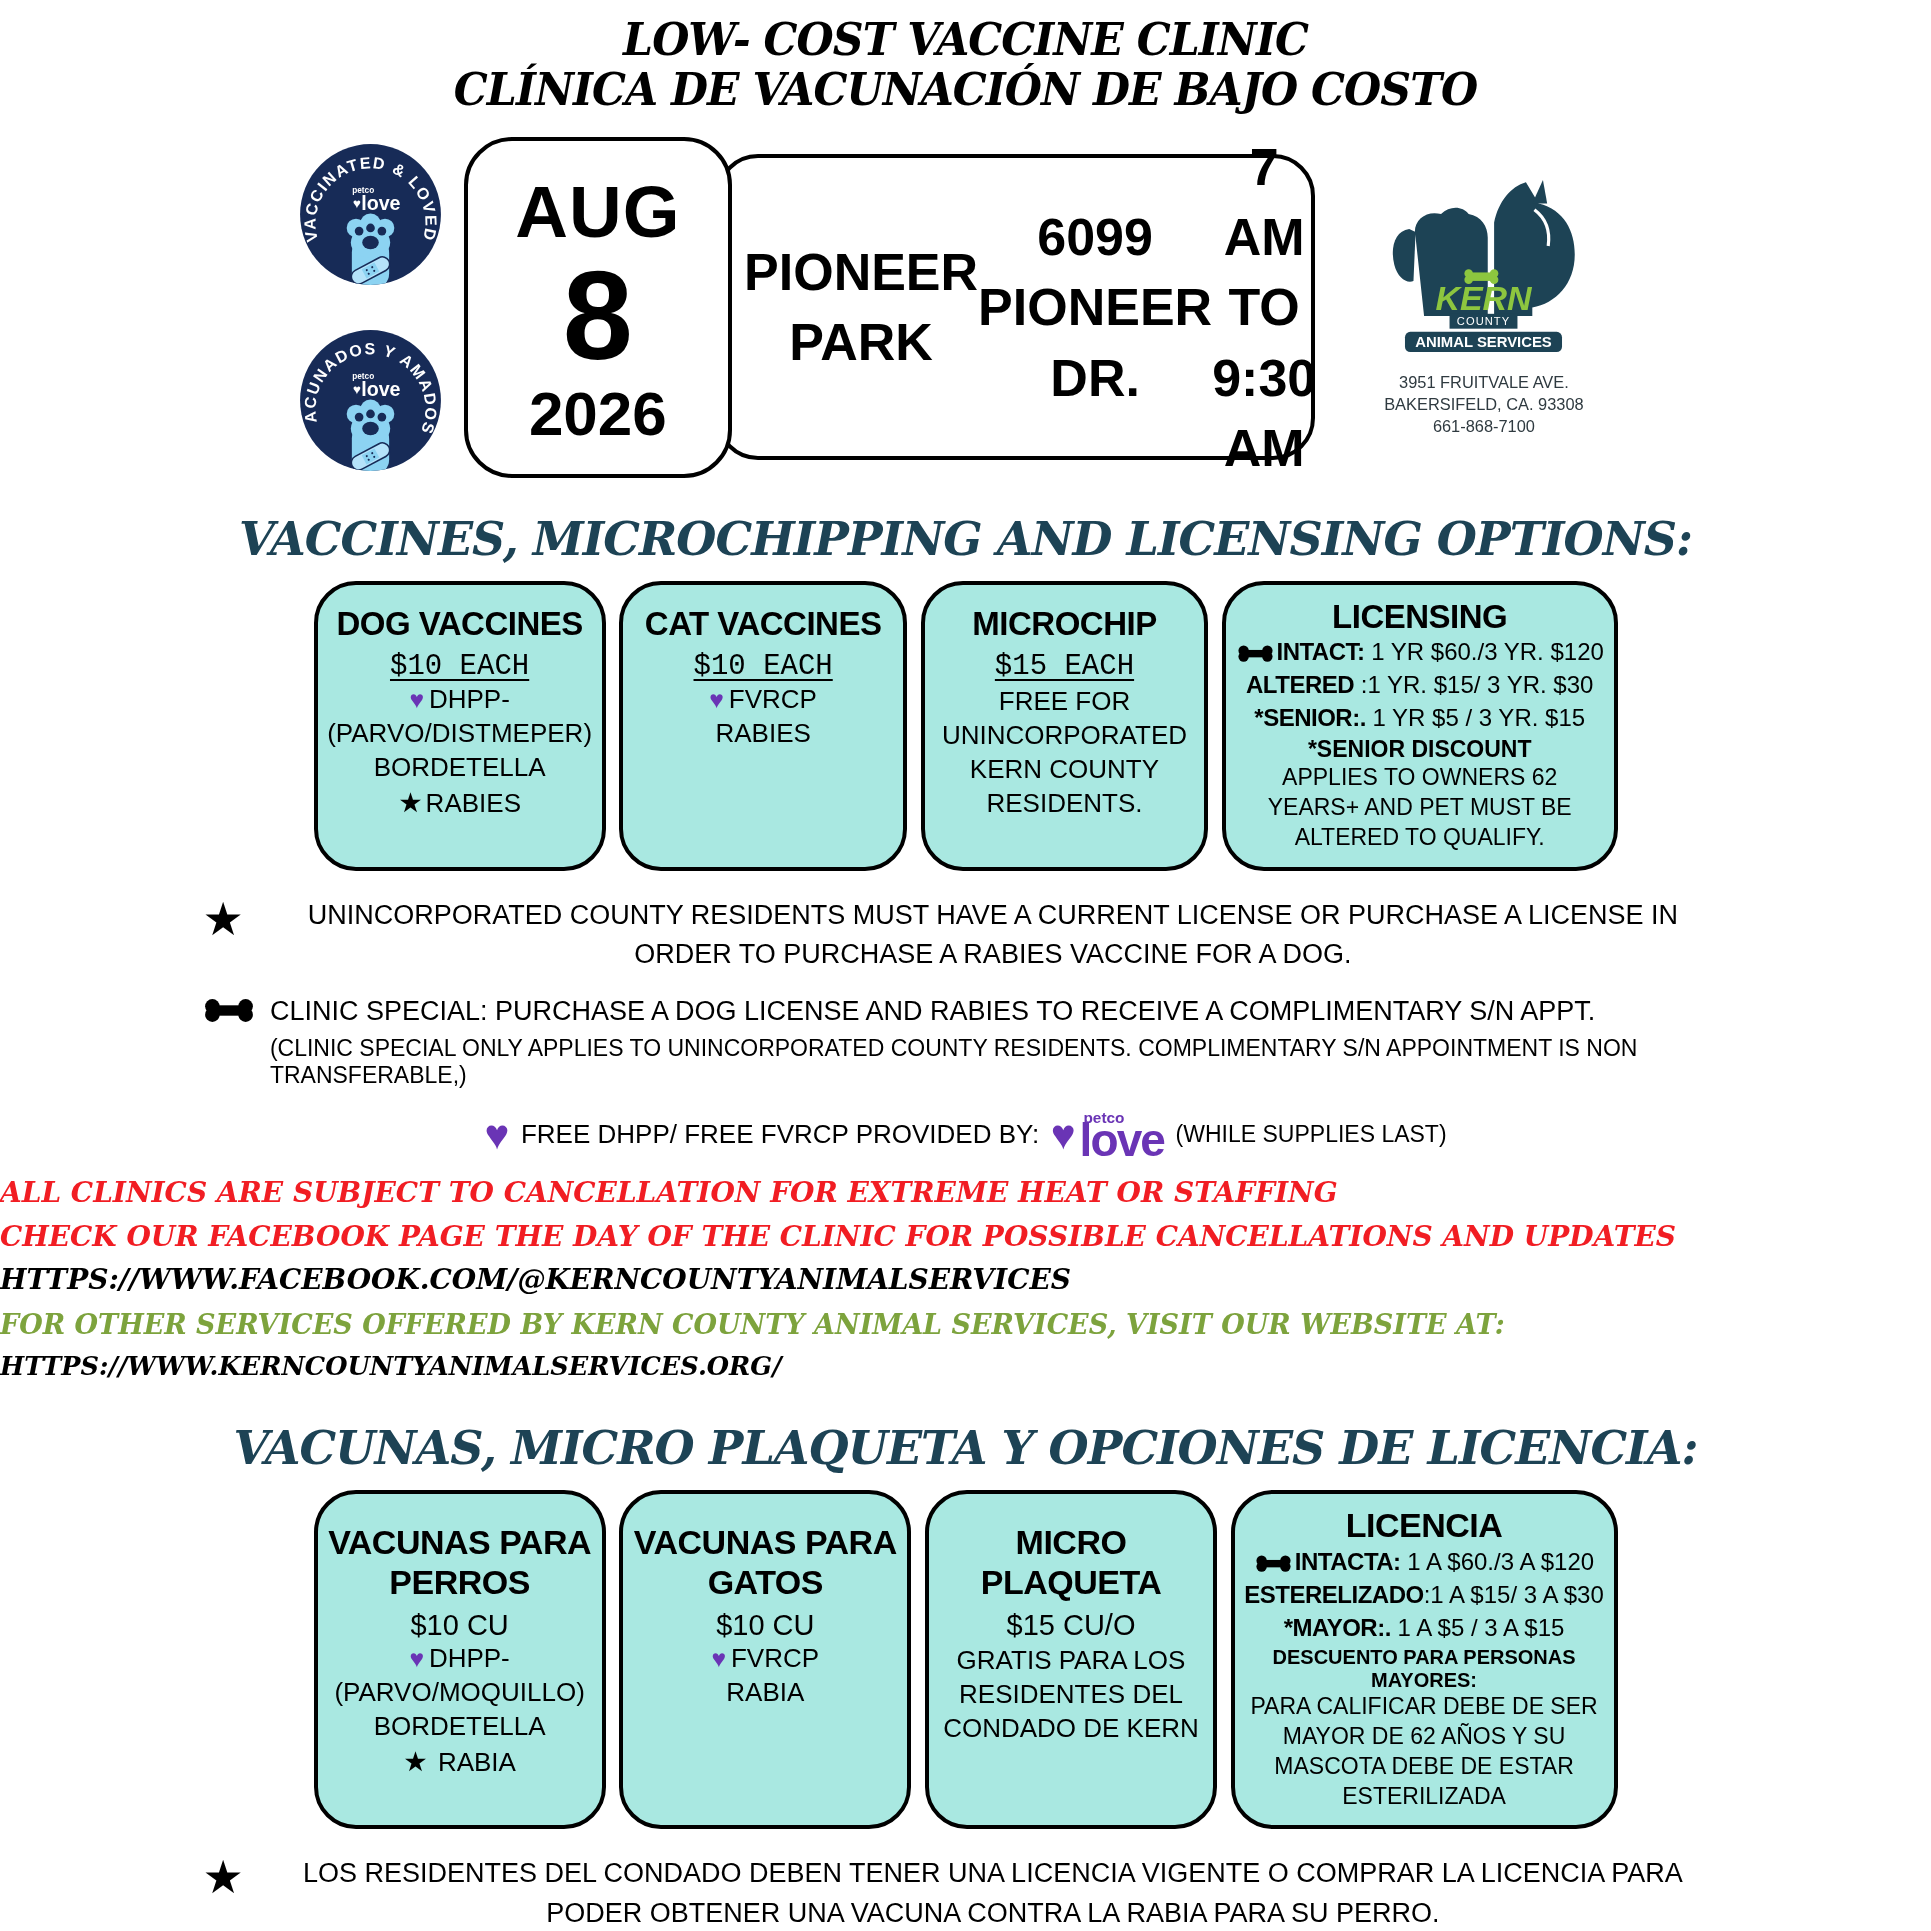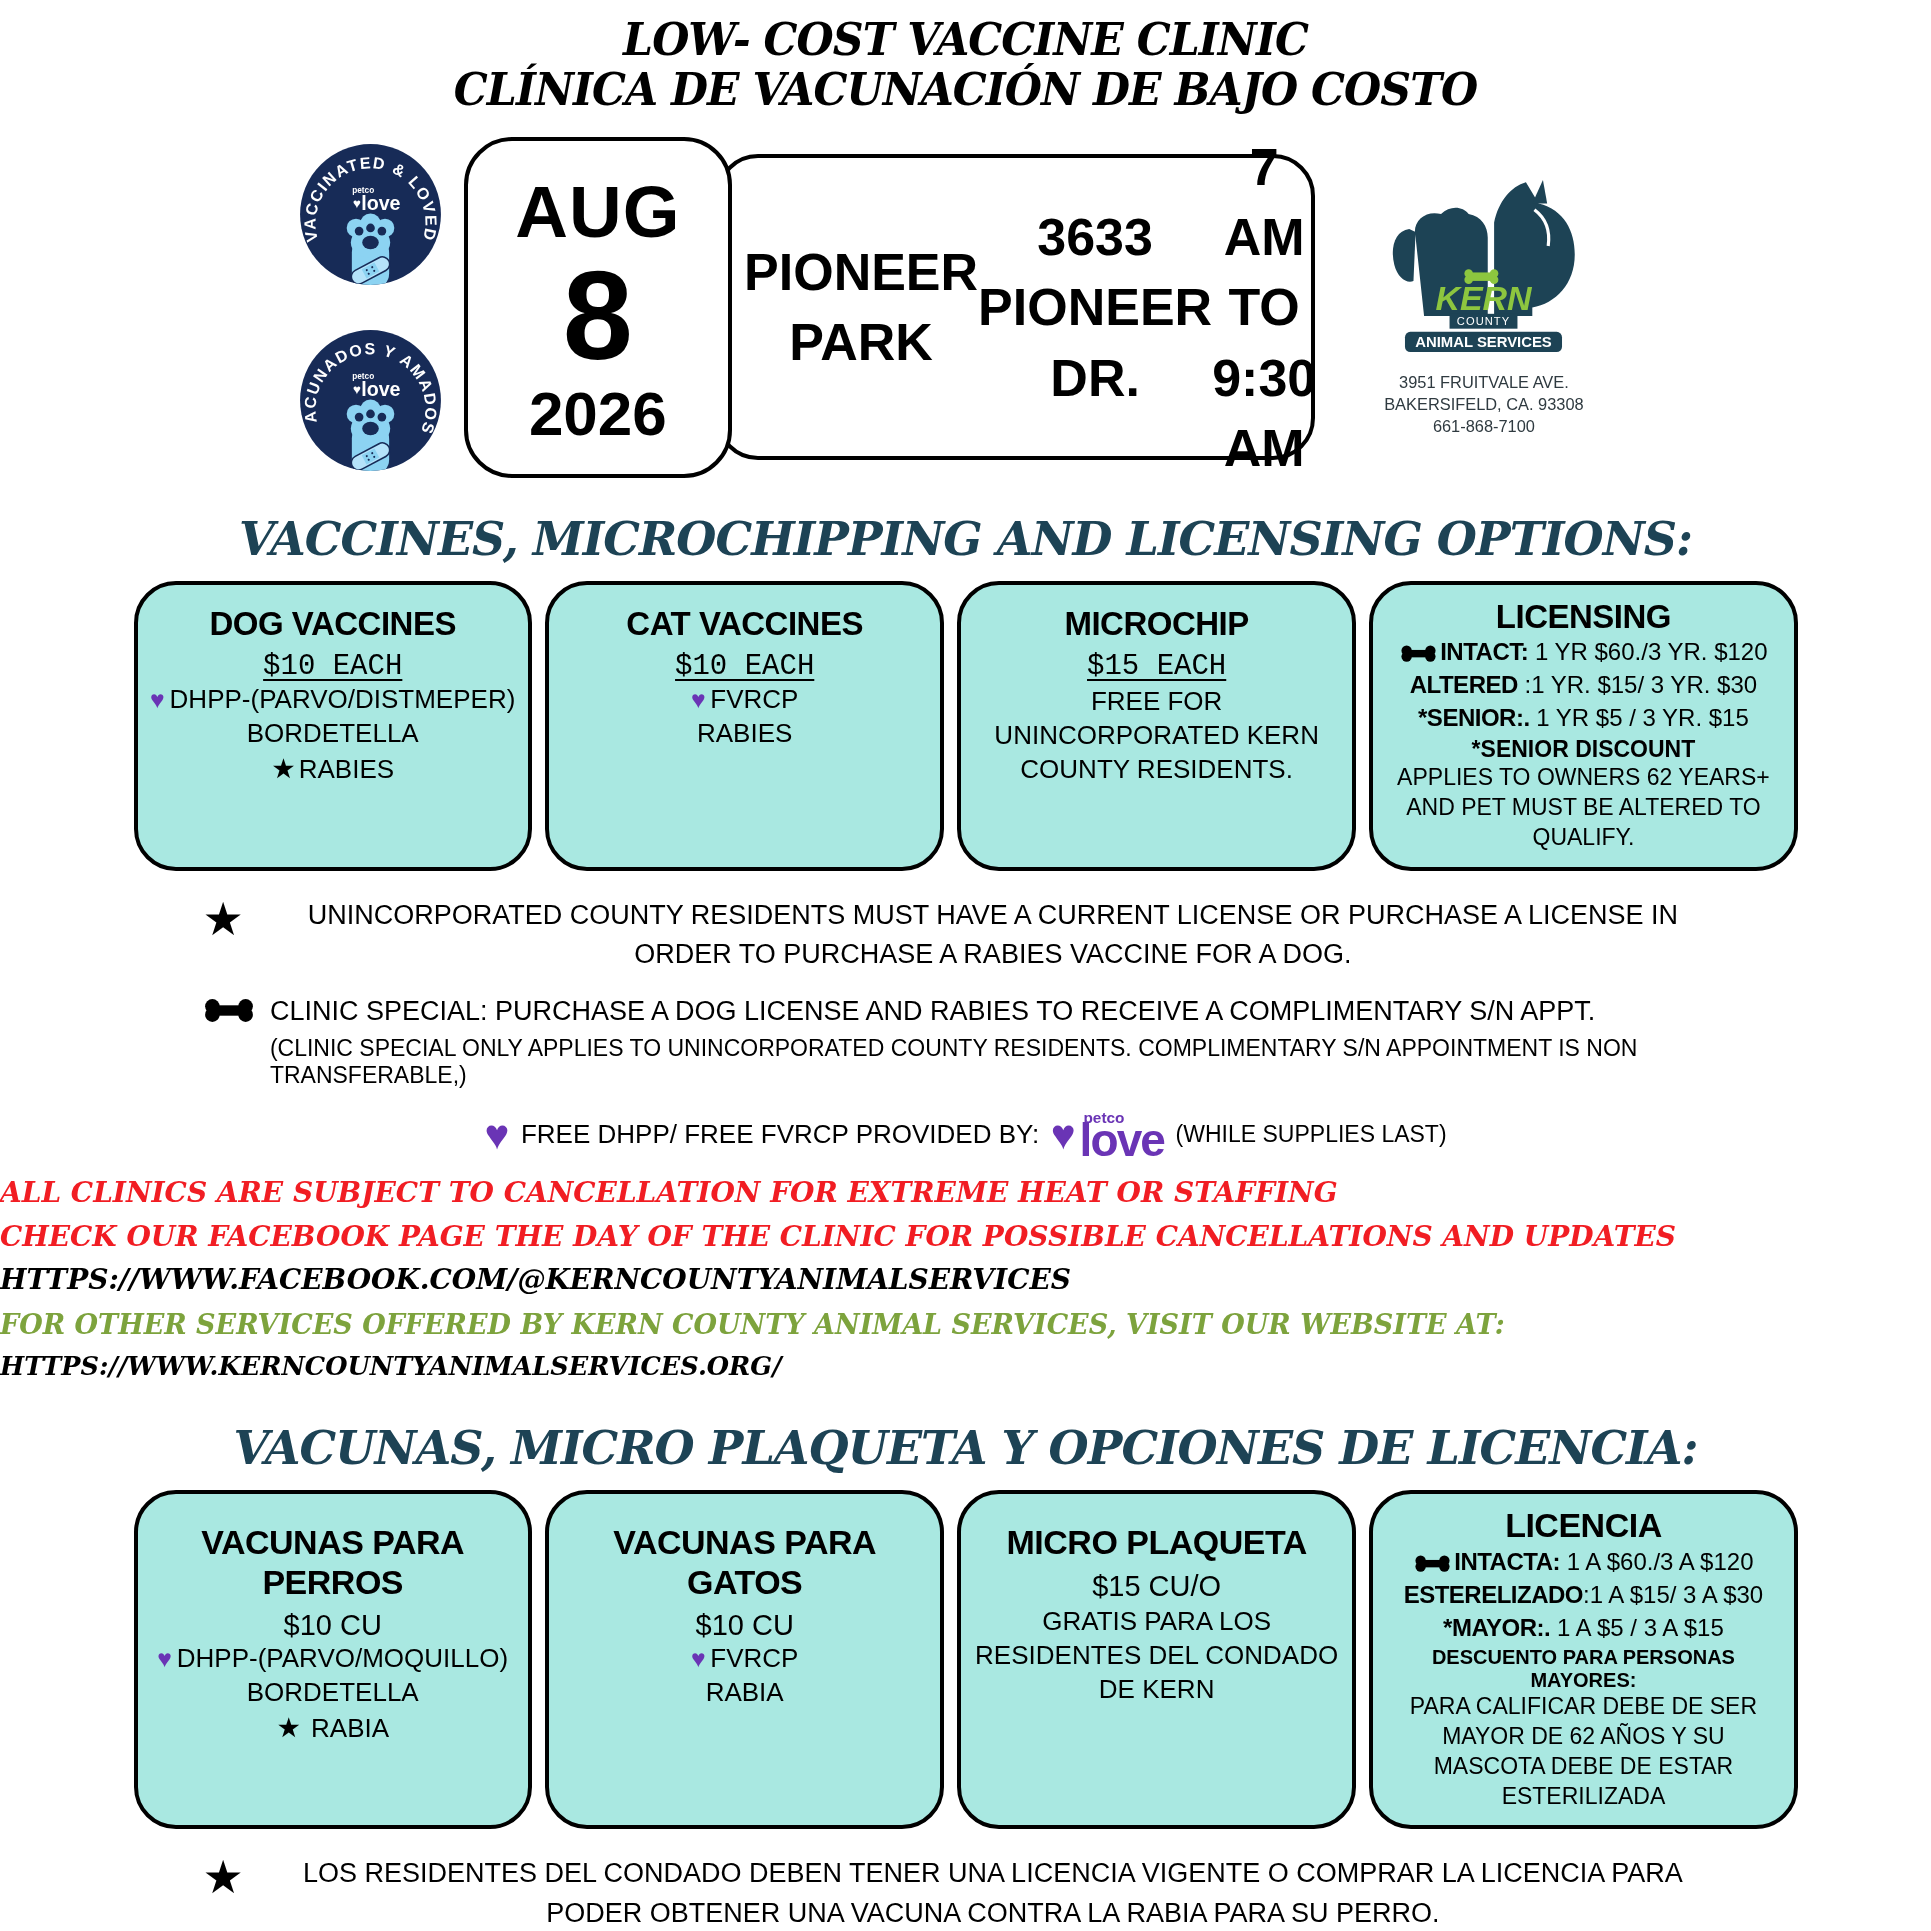--- a/index.html
+++ b/index.html
@@ -34,21 +34,21 @@
   .loc-card div { font-size:52px; font-weight:bold; line-height:1.35; letter-spacing:0; }
   .org-col { width:299px; display:flex; flex-direction:column; align-items:center; }
   .kern-svg { width:241px; height:191px; }
   .org-address { font-size:16.4px; color:#2f3a40; text-align:center; line-height:1.35; margin-top:1.9px; }
   
   .section-title {
     text-align:center; color:#1d4355; font-size:47px; letter-spacing:-1px;
     margin-top:33px; transform:scaleX(.98);
   }
   
-  .cards-row { width:1664px; margin:15.4px auto 0; display:flex; gap:13.5px; align-items:stretch; }
+  .cards-row { width:1304px; margin:15.4px auto 0; display:flex; gap:13.5px; align-items:stretch; }
   .vcard {
     flex:1; background:#a9e8e1; border:4.8px solid #000; border-radius:42px;
     padding:21px 9.7px 13.5px; text-align:center;
   }
   .vcard--license { flex:1.08; padding-top:13.5px; }
   .vcard-title { font-size:33px; font-weight:bold; letter-spacing:-0.5px; line-height:1.1; }
   .vcard-price { font-size:29px; margin-top:7.7px; }
   .u { text-decoration:underline; text-underline-offset:4.8px; text-decoration-thickness:2.4px;font-family:Liberation Mono, monospace; }
   .vcard-line { font-size:26px; line-height:1.3; }
   .vcard-body { font-size:26px; line-height:1.3; margin-top:1.9px; }
@@ -171,21 +171,21 @@
   </div>
 
   <div class="date-card">
     <div class="date-month">AUG</div>
     <div class="date-day">8</div>
     <div class="date-year">2026</div>
   </div>
 
   <div class="loc-card">
     <div>PIONEER PARK</div>
-    <div>3633 PIONEER DR.</div>
+    <div>6099 PIONEER DR.</div>
     <div>7 AM TO 9:30 AM</div>
   </div>
 
   <div class="org-col">
     <svg class="kern-svg" viewBox="0 0 220 180">
       <g fill="#1d4355">
         <path d="M150,4 l12,20 c24,6 34,26 34,48 c0,28 -18,46 -40,50 l0,8 l-36,0 l0,-88 c4,-20 16,-34 30,-38 z"></path>
         <path d="M166,2 l4,22 l-14,0 z"></path>
         <path d="M46,56 c-4,-16 10,-26 24,-22 c8,-8 20,-8 26,0 c12,2 18,12 18,22 l0,74 l-60,0 z"></path>
         <path d="M40,48 c-14,2 -18,18 -14,34 c3,12 12,18 18,15 l2,-46 z"></path>

